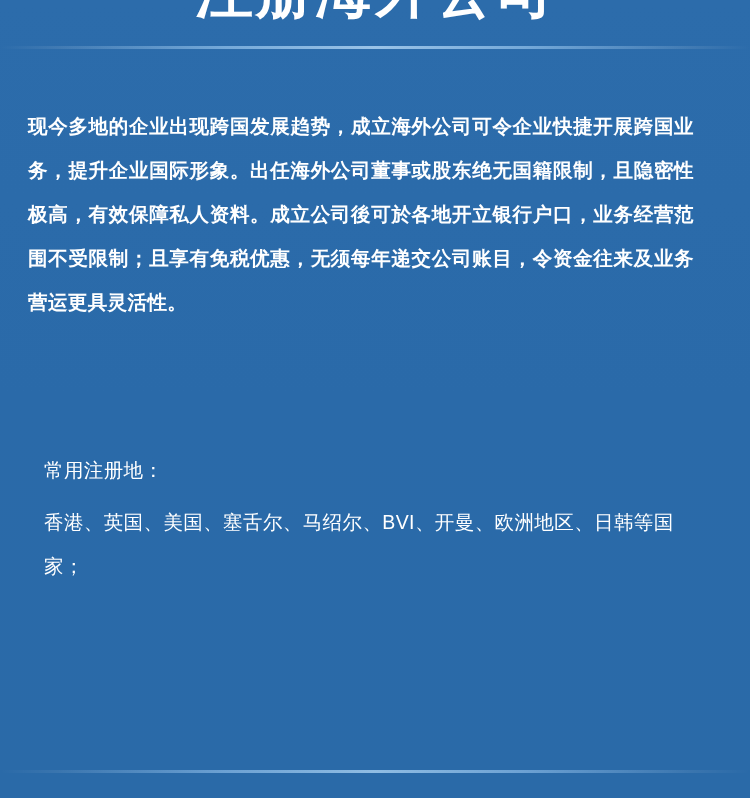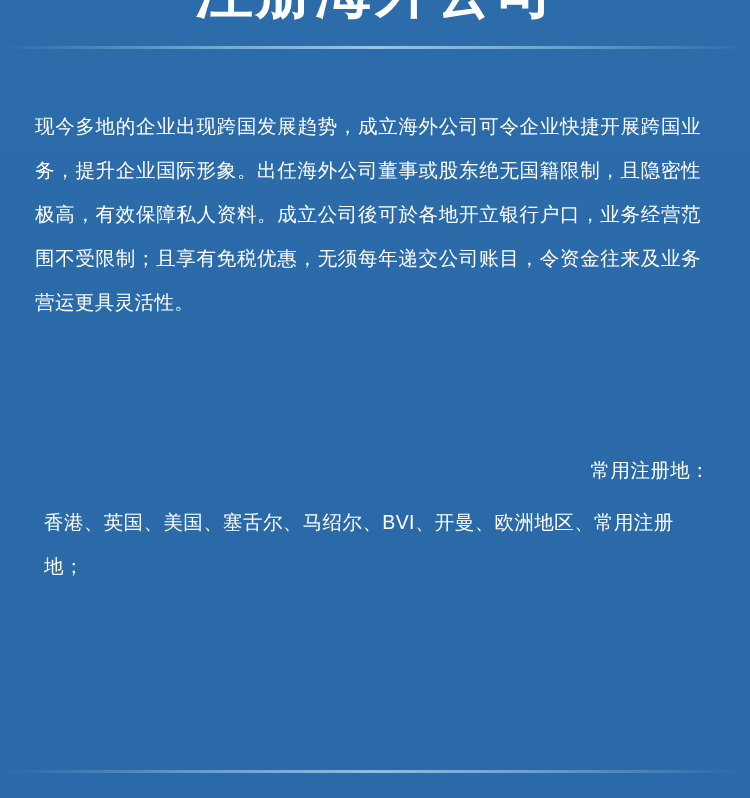--- a/index.html
+++ b/index.html
@@ -49,23 +49,24 @@
     left: 0;
     top: 46px;
     width: 750px;
     height: 3px;
     background: linear-gradient(90deg, rgba(255,255,255,0) 0%, rgba(255,255,255,0.10) 8%, rgba(130,180,225,0.85) 30%, rgba(160,200,235,0.95) 50%, rgba(130,180,225,0.85) 70%, rgba(255,255,255,0.10) 92%, rgba(255,255,255,0) 100%);
   }
 
   
   .body-wrap {
     position: absolute;
-    left: 35px;
+    left: 28px;
     top: 104px;
     width: 666px;
+    font-weight: bold;
   }
   .para {
     color: #ffffff;
     font-size: 19.5px;
     line-height: 44px;
     text-align: justify;
     text-justify: inter-ideograph;
     letter-spacing: 0.4px;
     margin: 0;
   }
@@ -75,21 +76,20 @@
     left: 44px;
     top: 450px;
     width: 666px;
   }
   .usual-label {
     color: #ffffff;
     font-size: 19.5px;
     line-height: 40px;
     margin: 0 0 10px 0;
     letter-spacing: 0.4px;
-    text-align: right;
   }
   .usual-list {
     color: #ffffff;
     font-size: 19.5px;
     line-height: 44px;
     margin: 0;
     letter-spacing: 0.4px;
   }
 
   
@@ -138,19 +138,19 @@
     <div class="top-title">注册海外公司</div>
   </div>
   <div class="top-rule"></div>
 
   <div class="body-wrap">
     <p class="para">现今多地的企业出现跨国发展趋势，成立海外公司可令企业快捷开展跨国业务，提升企业国际形象。出任海外公司董事或股东绝无国籍限制，且隐密性极高，有效保障私人资料。成立公司後可於各地开立银行户口，业务经营范围不受限制；且享有免税优惠，无须每年递交公司账目，令资金往来及业务营运更具灵活性。</p>
   </div>
 
   <div class="usual-block">
     <p class="usual-label">常用注册地：</p>
-    <p class="usual-list">香港、英国、美国、塞舌尔、马绍尔、BVI、开曼、欧洲地区、常用注册地；</p>
+    <p class="usual-list">香港、英国、美国、塞舌尔、马绍尔、BVI、开曼、欧洲地区、日韩等国家；</p>
   </div>
 
 
   <div class="bottom-rule"></div>
 
 </div>
 
 </body></html>

